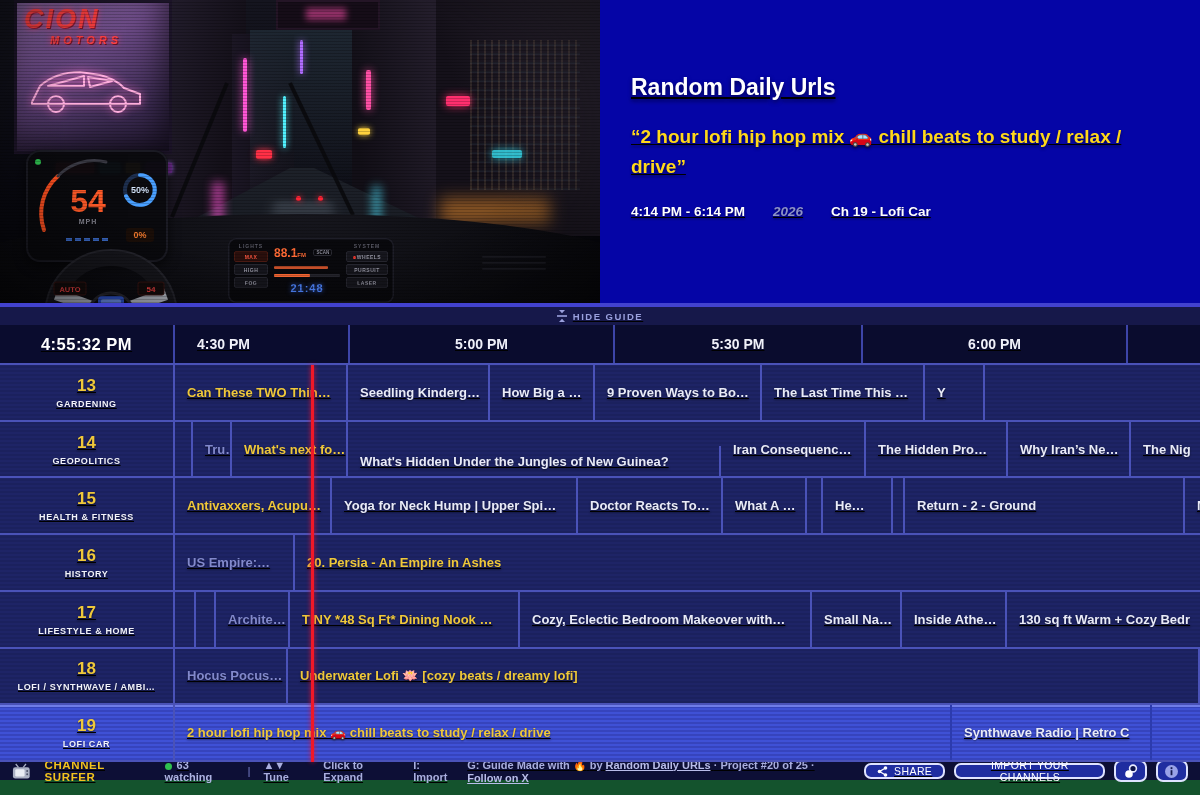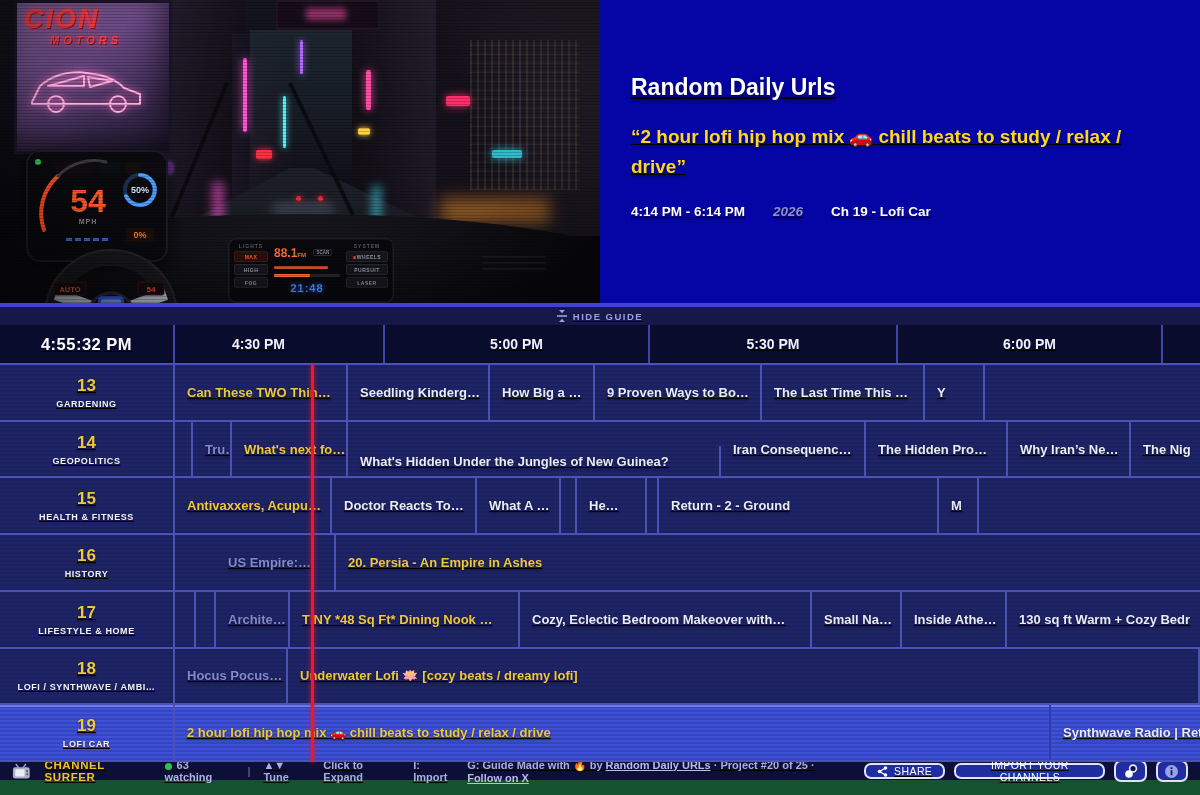--- a/index.html
+++ b/index.html
@@ -92,21 +92,21 @@
   .year{color:#8d92c8;font-style:italic;}
 
   
   .hidebar{height:18px;background:#16184a;display:flex;align-items:center;justify-content:center;gap:6px;
            color:#9aa0dd;font-size:9.5px;letter-spacing:1.5px;cursor:pointer;}
 
   
   .ghead{height:40px;background:#0a0c2e;display:flex;box-sizing:border-box;border-bottom:2px solid #4a52b8;}
   .clockcell{width:175px;flex:0 0 auto;border-right:2px solid #3d45a8;display:flex;align-items:center;justify-content:center;
              color:#fff;font-size:16.5px;box-sizing:border-box;letter-spacing:.5px;}
-  .slots{flex:1;display:flex;overflow:hidden;margin-left:35px;}
+  .slots{flex:1;display:flex;overflow:hidden;}
   .slot{flex:0 0 auto;border-right:2px solid #3d45a8;display:flex;align-items:center;justify-content:center;
         color:#f0f1fa;font-size:14px;box-sizing:border-box;}
   .slot.start{justify-content:flex-start;padding-left:22px;}
   .slot.fill{flex:1;border-right:none;}
 
   .rows{position:relative;height:397px;display:flex;flex-direction:column;}
   .chrow{flex:1;display:flex;border-bottom:2px solid #4a52b8;box-sizing:border-box;
          background:repeating-linear-gradient(0deg,#1b215e 0 2px,#1e2466 2px 4px);}
   .chrow.selected{background:repeating-linear-gradient(0deg,#3644bd 0 2px,#3f51d6 2px 4px);
          box-shadow:inset 0 2px 0 #6f7ce8;}
@@ -335,36 +335,37 @@
           <div class="pcell n" style="width: 80px;">The Nig</div>
         </div>
       </div>
       <div class="chrow">
         <div class="chlabel">
           <div class="chnum">15</div>
           <div class="chname">HEALTH &amp; FITNESS</div>
         </div>
         <div class="progs">
           <div class="pcell c" style="width: 157px;">Antivaxxers, Acupu…</div>
+          <div class="pcell n" style="width: 246px;">Yoga for Neck Hump | Upper Spi…</div>
           <div class="pcell n" style="width: 145px;">Doctor Reacts To…</div>
           <div class="pcell n" style="width: 84px;">What A …</div>
           <div class="pcell e" style="width: 16px;"></div>
           <div class="pcell n" style="width: 70px;">He…</div>
           <div class="pcell e" style="width: 12px;"></div>
           <div class="pcell n" style="width: 280px;">Return - 2 - Ground</div>
           <div class="pcell n" style="width: 40px;">M</div>
         </div>
       </div>
       <div class="chrow">
         <div class="chlabel">
           <div class="chnum">16</div>
           <div class="chname">HISTORY</div>
         </div>
         <div class="progs">
-          <div class="pcell d" style="width: 120px; margin-left: 41px;">US Empire:…</div>
+          <div class="pcell d" style="width: 120px;">US Empire:…</div>
           <div class="pcell c" style="width: 940px;">20. Persia - An Empire in Ashes</div>
         </div>
       </div>
       <div class="chrow">
         <div class="chlabel">
           <div class="chnum">17</div>
           <div class="chname">LIFESTYLE &amp; HOME</div>
         </div>
         <div class="progs">
           <div class="pcell e" style="width: 21px;"></div>
@@ -386,21 +387,21 @@
           <div class="pcell d" style="width: 113px;">Hocus Pocus…</div>
           <div class="pcell c" style="width: 912px;">Underwater Lofi 🪷 [cozy beats / dreamy lofi]</div>
         </div>
       </div>
       <div class="chrow selected">
         <div class="chlabel">
           <div class="chnum">19</div>
           <div class="chname">LOFI CAR</div>
         </div>
         <div class="progs">
-          <div class="pcell c" style="width: 876px; text-align: right;">2 hour lofi hip hop mix 🚗 chill beats to study / relax / drive</div>
+          <div class="pcell c" style="width: 777px; text-align: right;">2 hour lofi hip hop mix 🚗 chill beats to study / relax / drive</div>
           <div class="pcell n" style="width: 200px;">Synthwave Radio | Retro C</div>
         </div>
       </div>
     </div>
 
   <div class="bar">
     <svg width="21" height="17" viewBox="0 0 21 17">
       <line x1="7" y1="4" x2="4" y2="0.5" stroke="#aab0c4" stroke-width="1.4"></line>
       <line x1="12" y1="4" x2="15" y2="0.5" stroke="#aab0c4" stroke-width="1.4"></line>
       <rect x="1" y="4" width="18" height="12" rx="2.5" fill="#aab0c4"></rect>

